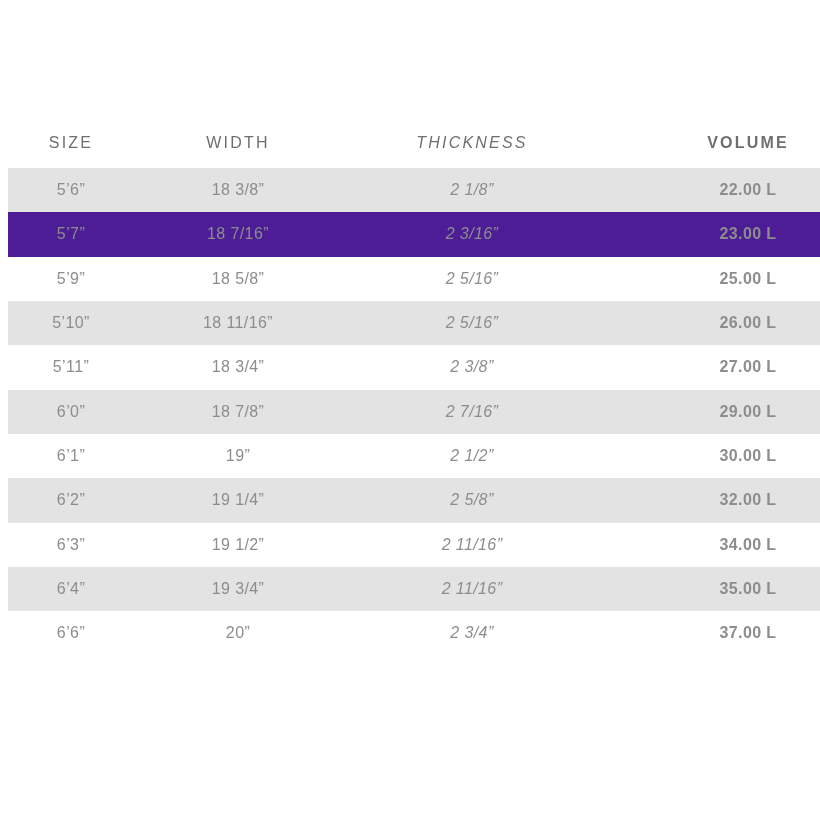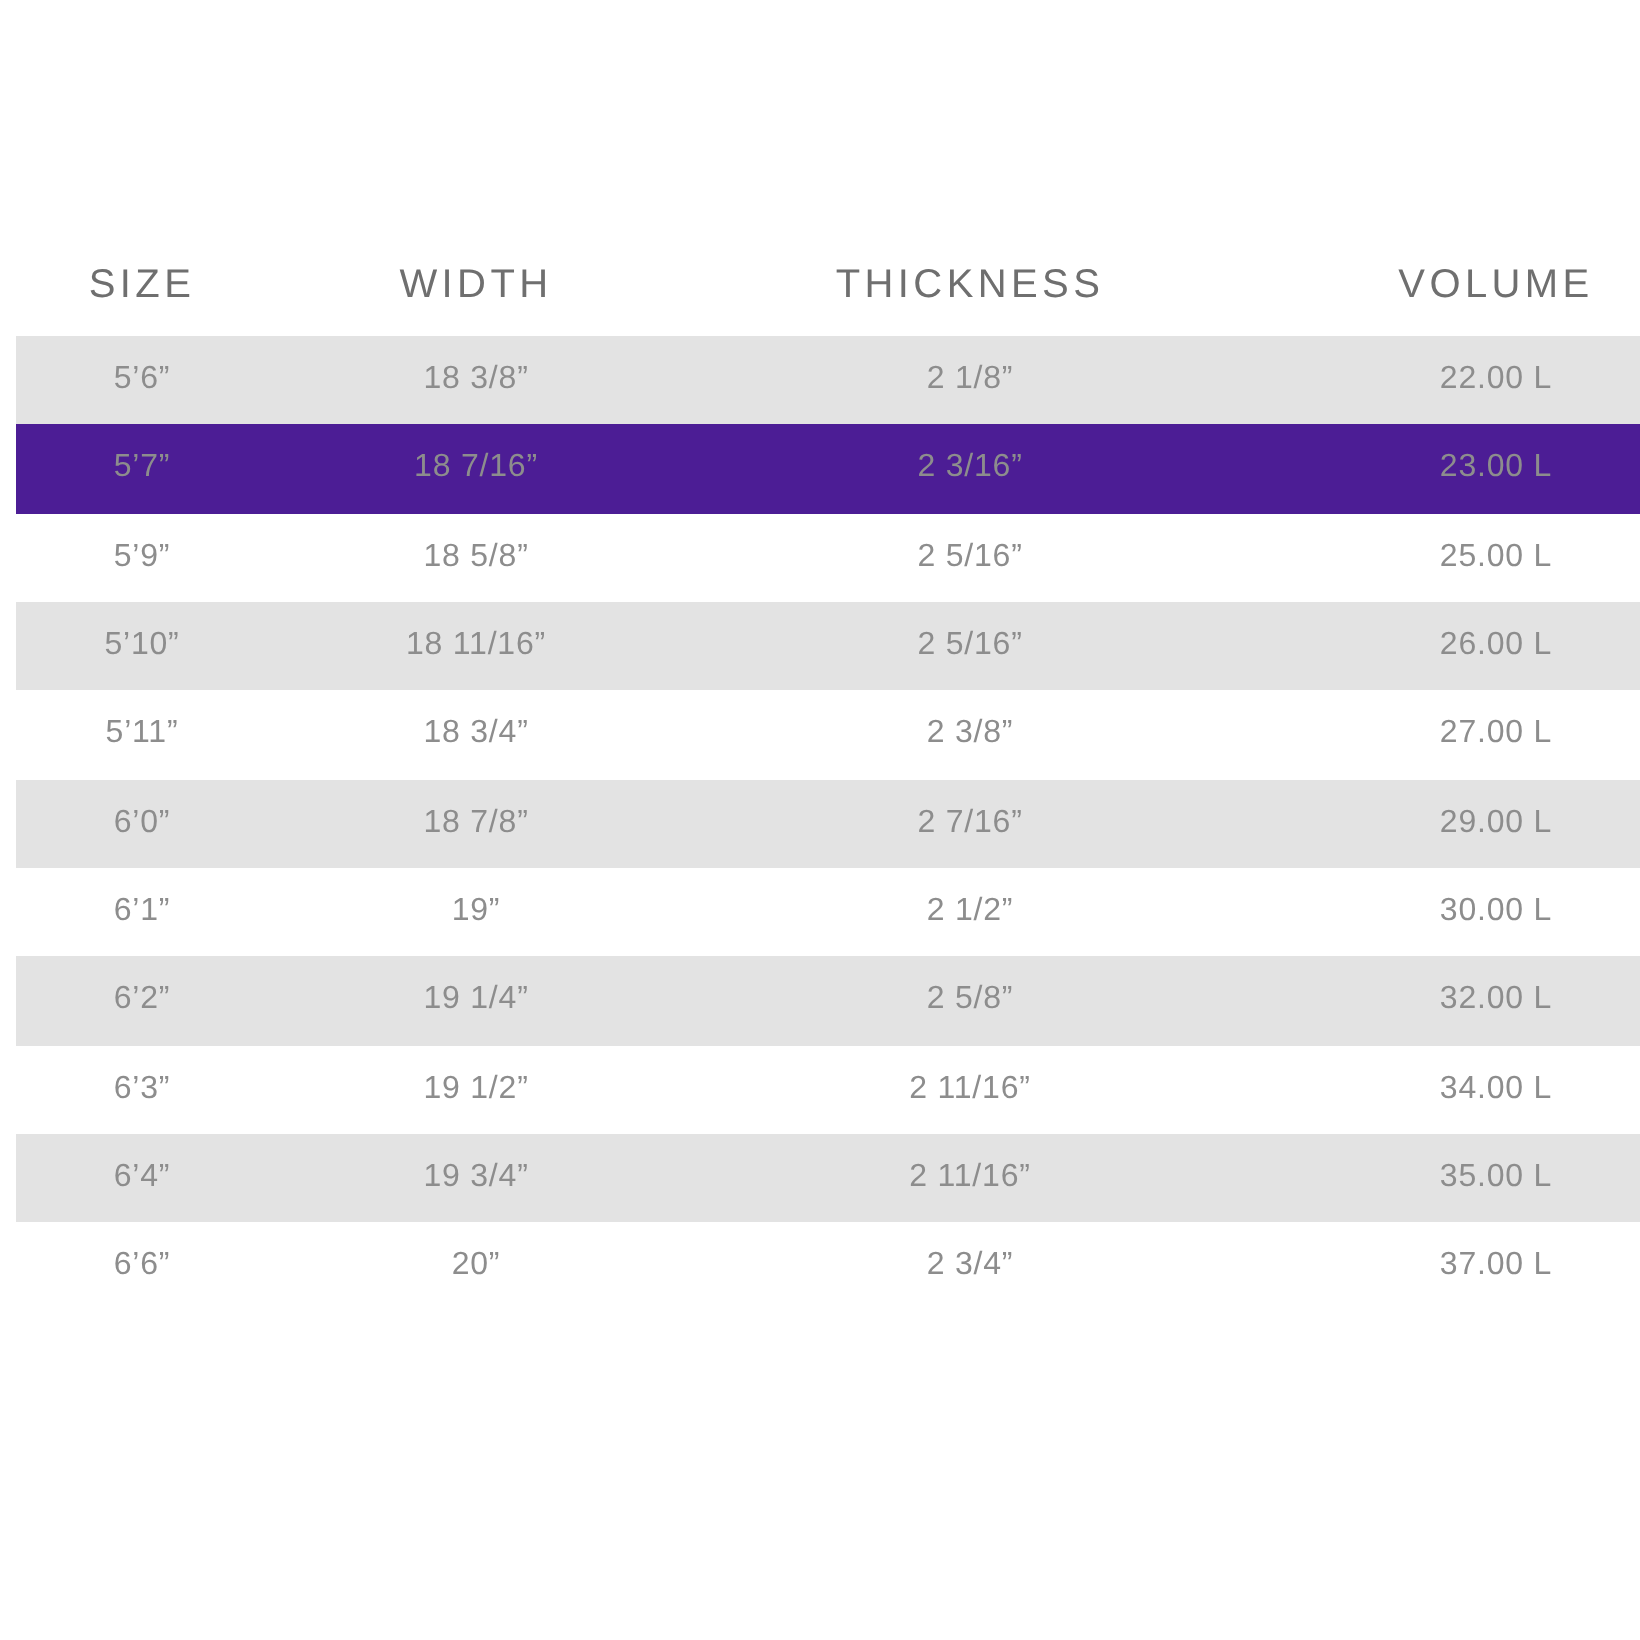--- a/index.html
+++ b/index.html
@@ -38,27 +38,27 @@
     position: absolute;
     top: 50%;
     transform: translate(-50%, -50%);
     font-size: 16px;
     color: #8d8d8d;
     letter-spacing: 0.4px;
     white-space: nowrap;
   }
   .hdr {
     color: #6f6f6f;
-    font-size: 20px;
+    font-size: 16px;
     letter-spacing: 2.2px;
   }
   .c1 { left: 63px; }
   .c2 { left: 230px; text-align: right; }
-  .c3 { left: 477px; }
-  .c4 { left: 740px; }
+  .c3 { left: 464px; font-style: italic; }
+  .c4 { left: 740px; font-weight: bold; }
 </style>
 </head>
 <body>
 
 <div class="chart-header">
   <span class="cell hdr c1">SIZE</span>
   <span class="cell hdr c2">WIDTH</span>
   <span class="cell hdr c3">THICKNESS</span>
   <span class="cell hdr c4">VOLUME</span>
 </div>

